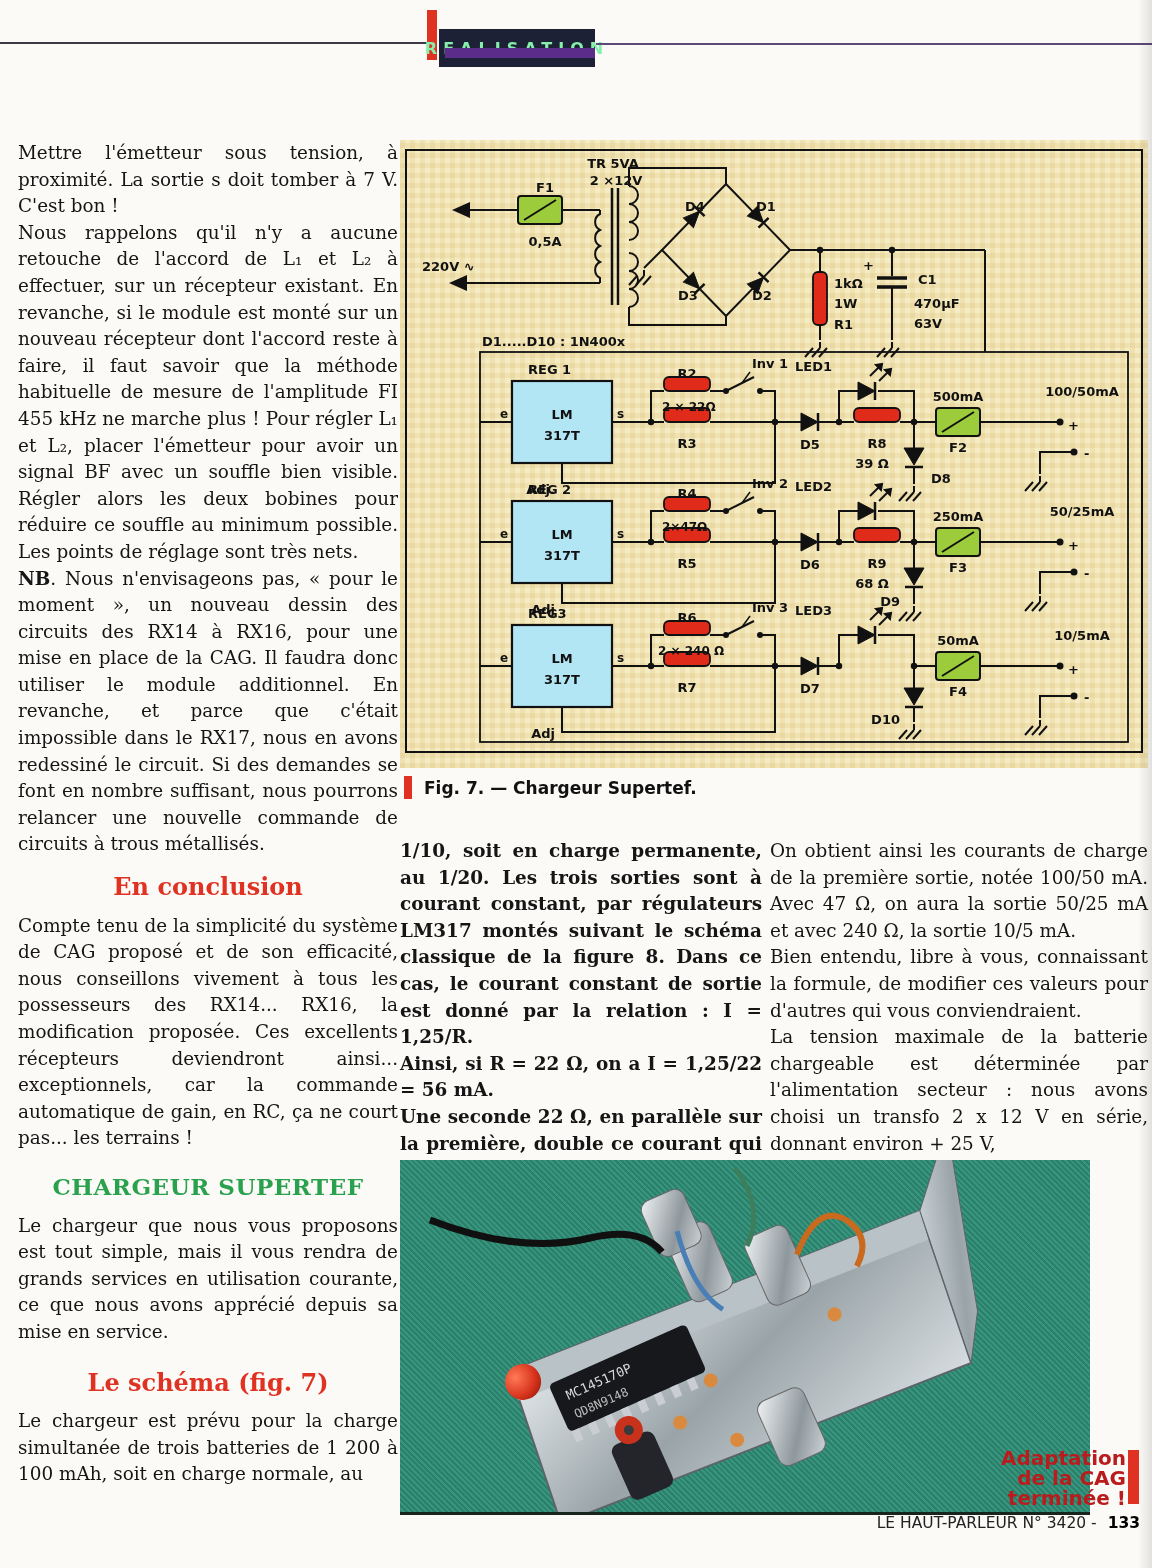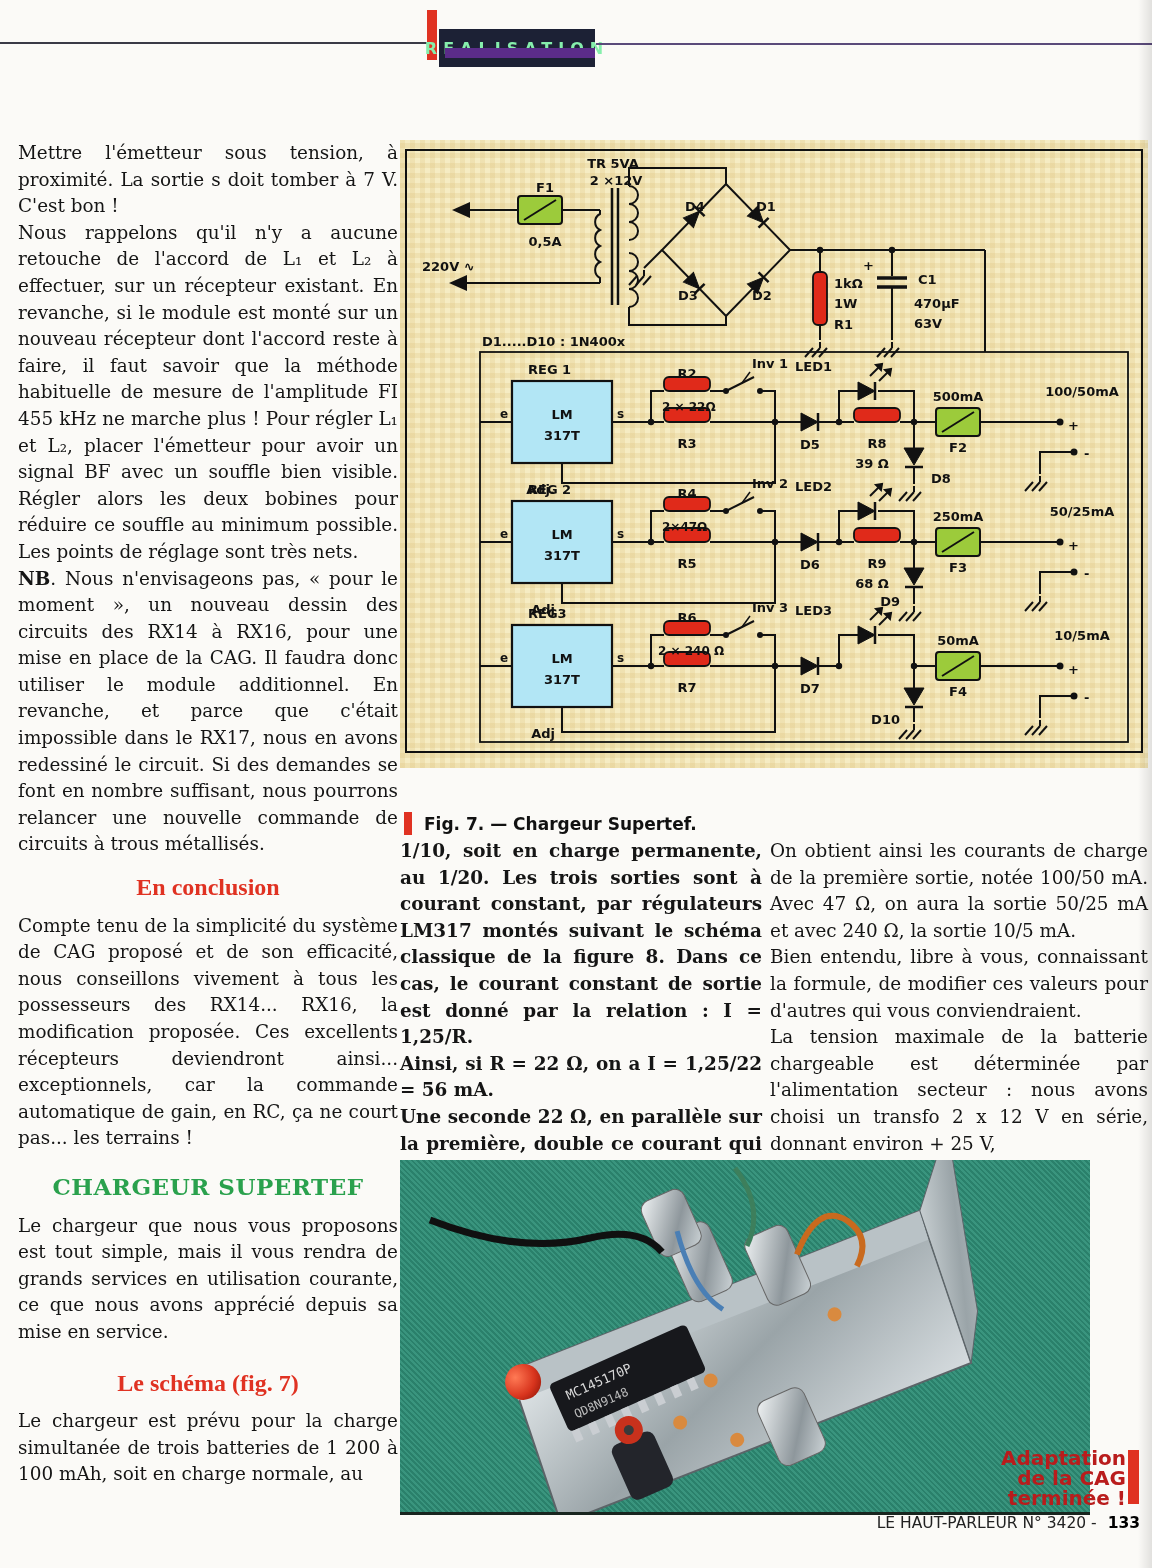--- a/index.html
+++ b/index.html
@@ -19,31 +19,31 @@
   .hdr-redbar{position:absolute;left:427px;top:10px;width:10px;height:50px;background:var(--accent_red);}
   .hdr-box{position:absolute;left:439px;top:8px;width:156px;height:38px;background:var(--banner_navy);
     color:#86efac;font-family:"DejaVu Sans",sans-serif;font-weight:bold;font-size:16px;letter-spacing:6px;
     display:flex;align-items:center;justify-content:center;margin-top:21px;}
   .hdr-purple{position:absolute;left:445px;top:48px;width:150px;height:10px;background:var(--banner_purple);}
 
   
   .col{position:absolute;color:#151515;font-size:18.4px;line-height:26.6px;text-align:justify;}
   .col p{margin:0;}
   .h-red,.h-green{font-weight:bold;text-align:center;font-size:24px;margin:16px 0 12px 0;}
-  .h-red{color:var(--accent_red);font-family:Liberation Serif, serif;}
+  .h-red{color:var(--accent_red);}
   .h-green{color:var(--heading_green);font-size:23px;letter-spacing:.5px;}
 
   
   .fig-panel{position:absolute;left:400px;top:140px;width:748px;height:628px;
     background-color:var(--panel_yellow);
     background-image:
       repeating-linear-gradient(0deg, rgba(216,186,112,.22) 0 5px, rgba(0,0,0,0) 5px 10px),
       repeating-linear-gradient(90deg, rgba(216,186,112,.22) 0 5px, rgba(0,0,0,0) 5px 10px);}
   .fig-panel svg{position:absolute;left:0;top:0;}
-  .fig-caption{position:absolute;left:404px;top:812px;display:flex;align-items:center;
+  .fig-caption{position:absolute;left:404px;top:776px;display:flex;align-items:center;
     font-family:"DejaVu Sans",sans-serif;font-weight:bold;font-size:17px;color:#111;}
   .fig-caption .bar{width:8px;height:23px;background:var(--accent_red);margin-right:12px;}
 
   
   .ct{font-family:"DejaVu Sans",sans-serif;font-weight:bold;font-size:13px;fill:#111;}
   .cts{font-family:"DejaVu Sans",sans-serif;font-weight:bold;font-size:12px;fill:#111;}
 
   
   .photo{position:absolute;left:400px;top:1160px;width:690px;height:352px;background:var(--photo_teal);
     background-image:repeating-linear-gradient(45deg, rgba(0,0,0,.10) 0 2px, rgba(255,255,255,.05) 2px 4px);

